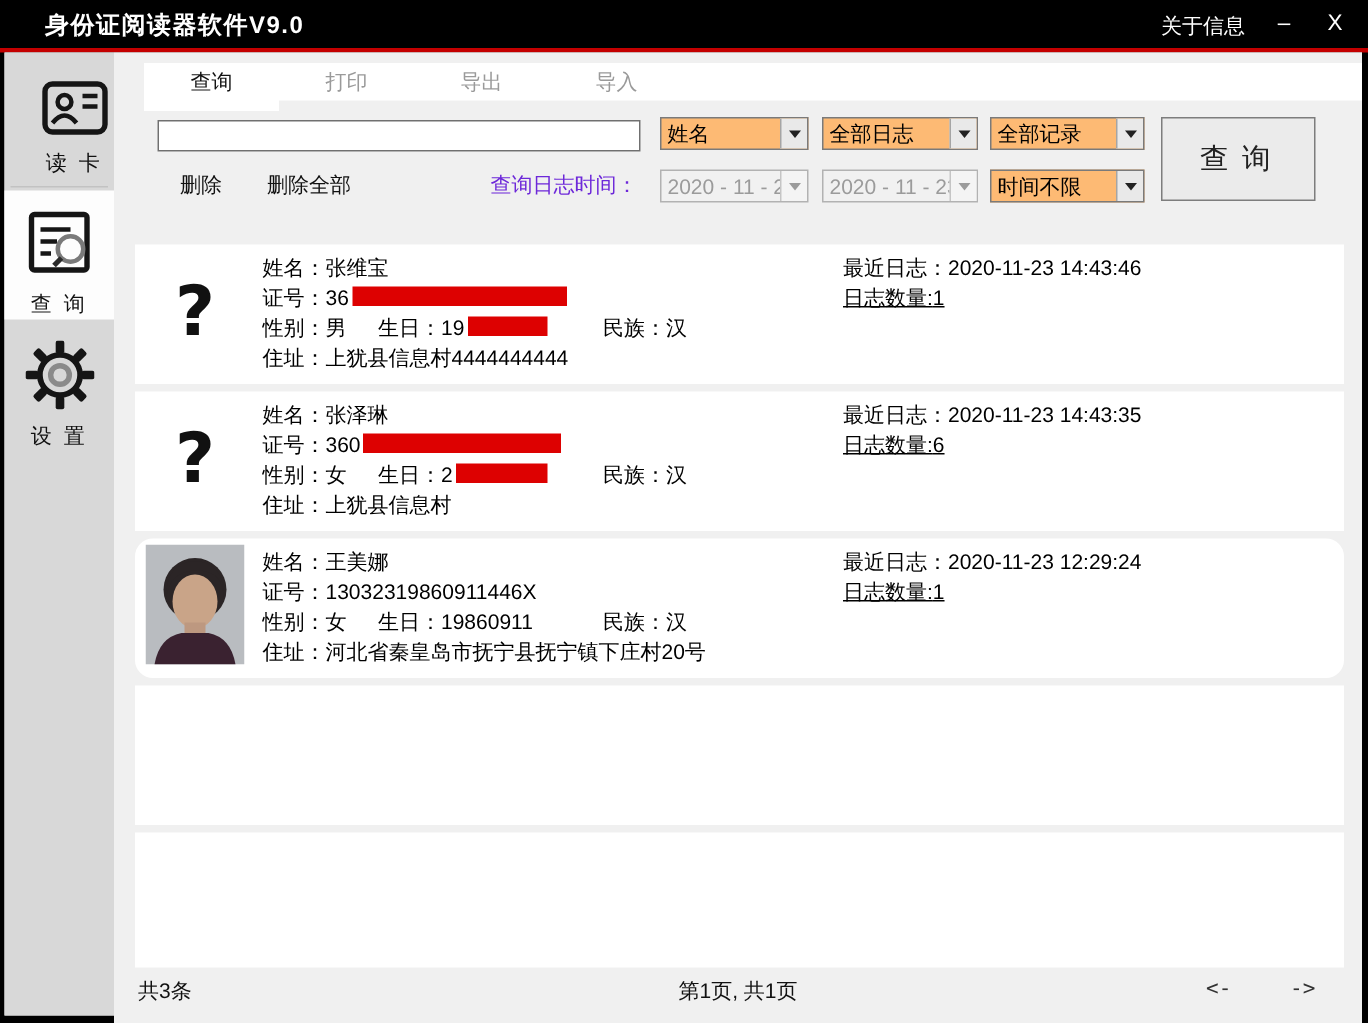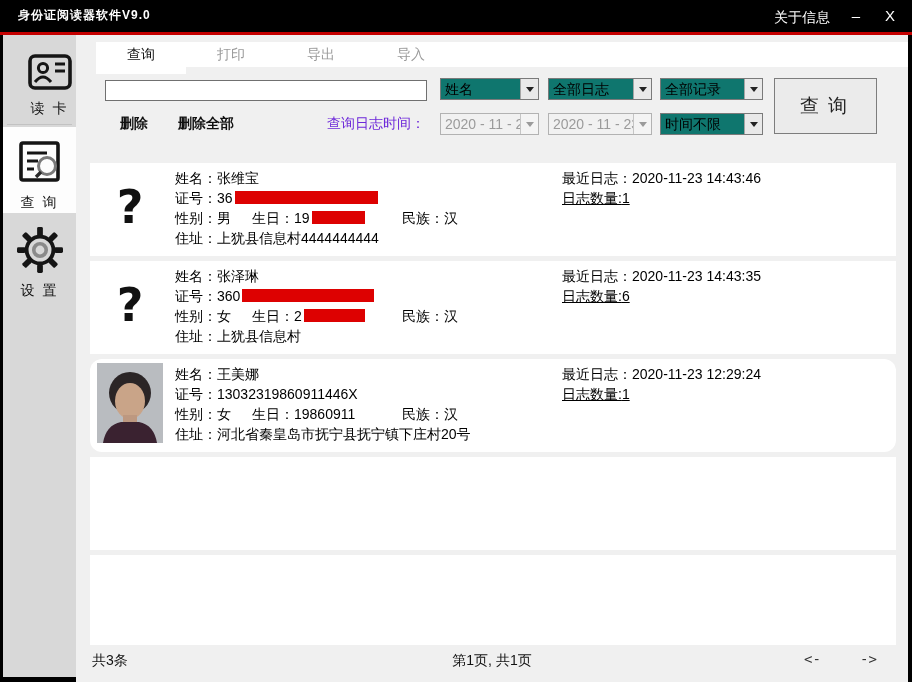--- a/index.html
+++ b/index.html
@@ -1,21 +1,21 @@
 <!DOCTYPE html>
 <html><head>
 <meta charset="utf-8">
 <style>
   html,body{margin:0;padding:0;background:#555;}
   *{box-sizing:border-box;font-family:"Liberation Sans","DejaVu Sans",sans-serif;}
   .window{position:relative;width:912px;height:682px;background:#000;overflow:hidden;}
 
   
   .titlebar{position:absolute;left:0;top:0;width:912px;height:32px;background:#000;color:#fff;}
-  .titlebar .title{position:absolute;left:18px;top:7px;font-size:12px;font-weight:bold;letter-spacing:1px;}
+  .titlebar .title{position:absolute;left:30px;top:7px;font-size:16px;font-weight:bold;letter-spacing:1px;}
   .titlebar .about{position:absolute;right:82px;top:9px;font-size:14px;cursor:pointer;}
   .titlebar .minbtn{position:absolute;right:46px;top:7px;font-size:15px;width:20px;text-align:center;cursor:pointer;}
   .titlebar .closebtn{position:absolute;right:12px;top:7px;font-size:15px;width:20px;text-align:center;cursor:pointer;}
   .redline{position:absolute;left:0;top:32px;width:912px;height:3px;background:#c40000;}
 
   
   .framebody{position:absolute;left:3px;top:35px;width:905px;height:642px;background:#f0f0f0;}
 
   
   .sidebar{position:absolute;left:0;top:0;width:73px;height:642px;background:#d8d8d8;}
@@ -31,35 +31,35 @@
   .main{position:absolute;left:73px;top:0;width:832px;height:680px;background:#f0f0f0;}
 
   
   .tabband{position:absolute;left:20px;right:0;top:7px;height:25px;background:#fff;}
   .tabs{position:absolute;left:20px;top:7px;display:flex;}
   .tab{width:90px;height:25px;text-align:center;font-size:14px;line-height:25px;color:#9a9a9a;cursor:pointer;}
   .tab.active{background:#fff;height:32px;color:#111;}
 
   
   .search-input{position:absolute;left:29px;top:45px;width:322px;height:21px;border:1px solid #707070;background:#fff;font-size:13px;padding:0 4px;outline:none;}
-  .dd{position:absolute;height:22px;background:#0f766e;border:1px solid #7a7a7a;font-size:14px;cursor:pointer;}
+  .dd{position:absolute;height:22px;background:#fdba74;border:1px solid #7a7a7a;font-size:14px;cursor:pointer;}
   .dd .dd-text{position:absolute;left:4px;top:2px;white-space:nowrap;}
   .dd .dd-btn{position:absolute;right:0px;top:0px;bottom:0px;width:18px;background:#e9e9e9;border-left:1px solid #a5a5a5;display:flex;align-items:center;justify-content:center;}
   .tri{width:0;height:0;border:4px solid transparent;border-top:5px solid #222;margin-top:5px;}
   .dd.disabled{background:#f1f1f1;border-color:#b2b2b2;color:#9b9b9b;}
   .dd.disabled .dd-btn{background:#f4f4f4;border-left-color:#c5c5c5;}
   .dd.disabled .tri{border-top-color:#9b9b9b;}
   .dd-field{left:364px;top:43px;width:99px;}
   .dd-log{left:472px;top:43px;width:104px;}
   .dd-record{left:584px;top:43px;width:103px;}
   .dd-date1{left:364px;top:78px;width:99px;}
   .dd-date2{left:472px;top:78px;width:104px;}
   .dd-time{left:584px;top:78px;width:103px;}
   .query-btn{position:absolute;left:698px;top:43px;width:103px;height:56px;background:#ebebeb;border:1px solid #7d7d7d;font-size:19px;color:#222;letter-spacing:9px;padding-left:11px;cursor:pointer;}
-  .lnk{position:absolute;top:80px;font-size:14px;color:#111;cursor:pointer;font-weight:bold;}
+  .lnk{position:absolute;top:80px;font-size:14px;color:#111;cursor:pointer;}
   .lnk-del{left:44px;}
   .lnk-delall{left:102px;}
   .logtime-label{position:absolute;left:251px;top:80px;font-size:14px;color:#6d28d9;}
 
   
   .row{position:absolute;left:14px;width:806px;height:93px;background:#fff;}
   .row-1{top:128px;} .row-2{top:226px;} .row-3{top:324px;border-radius:12px;}
   .row-4{top:422px;} .row-5{top:520px;height:90px;}
   .qmark{position:absolute;left:7px;top:4px;width:66px;height:80px;text-align:center;font-size:46px;font-weight:bold;color:#111;line-height:80px;font-family:"DejaVu Sans",sans-serif;}
   .photo{position:absolute;left:7px;top:4px;width:66px;height:80px;}

